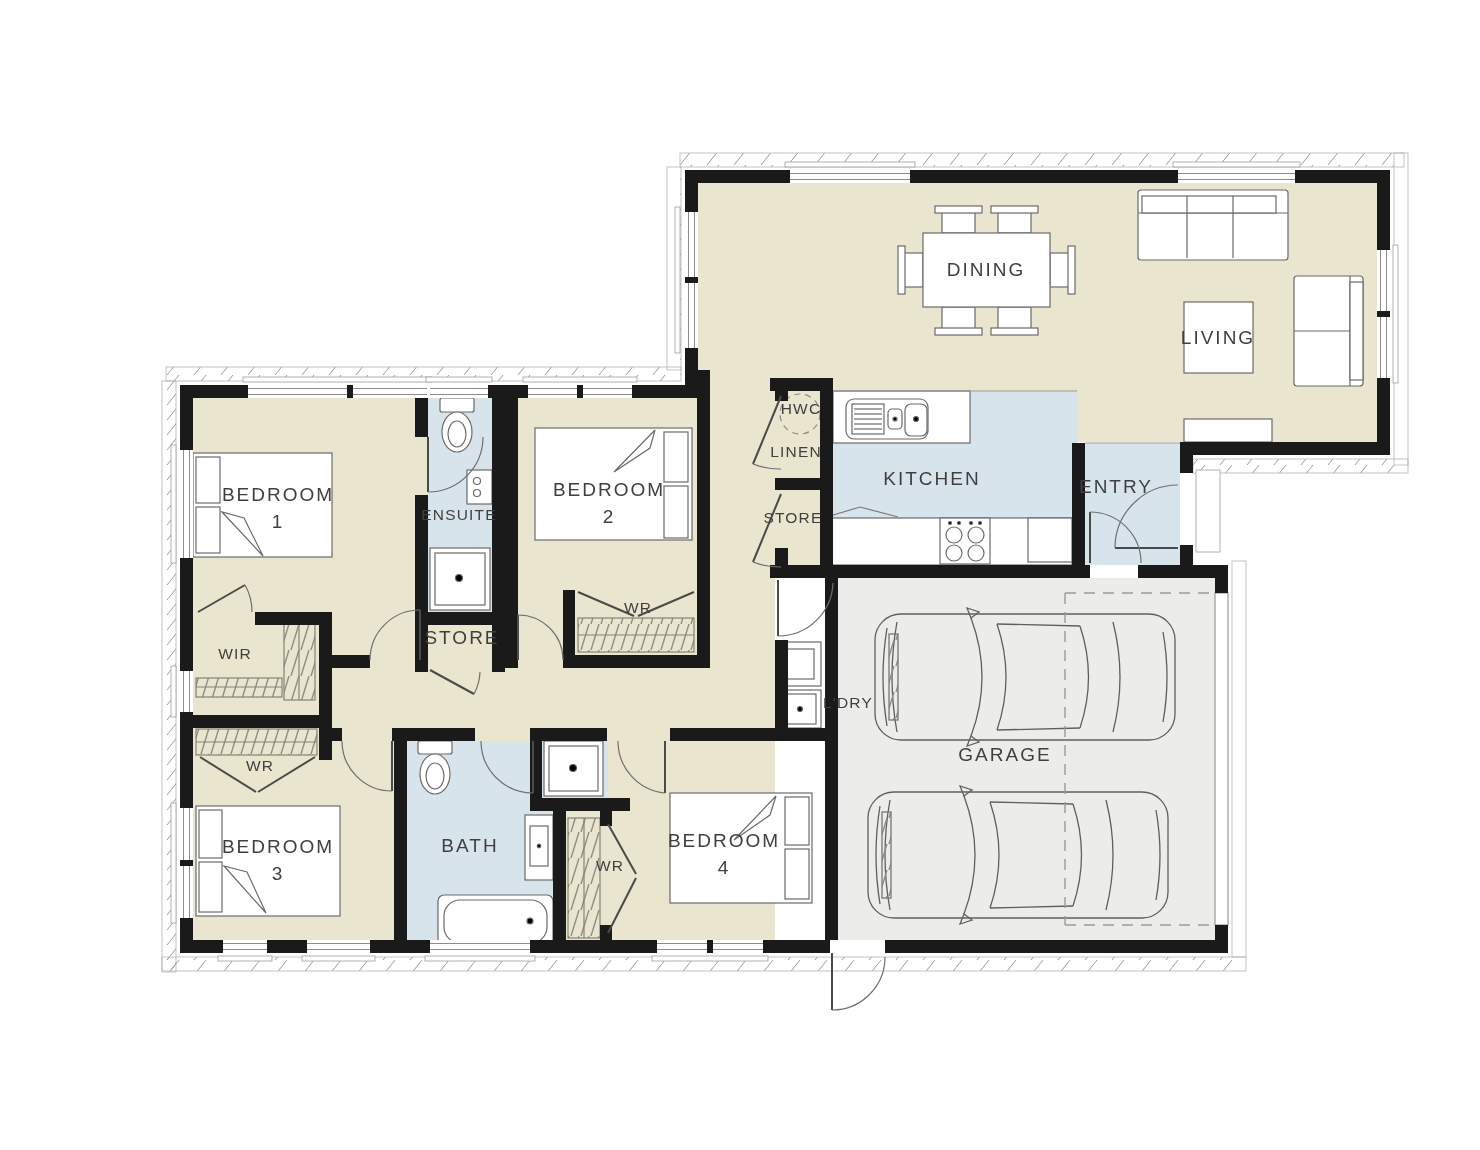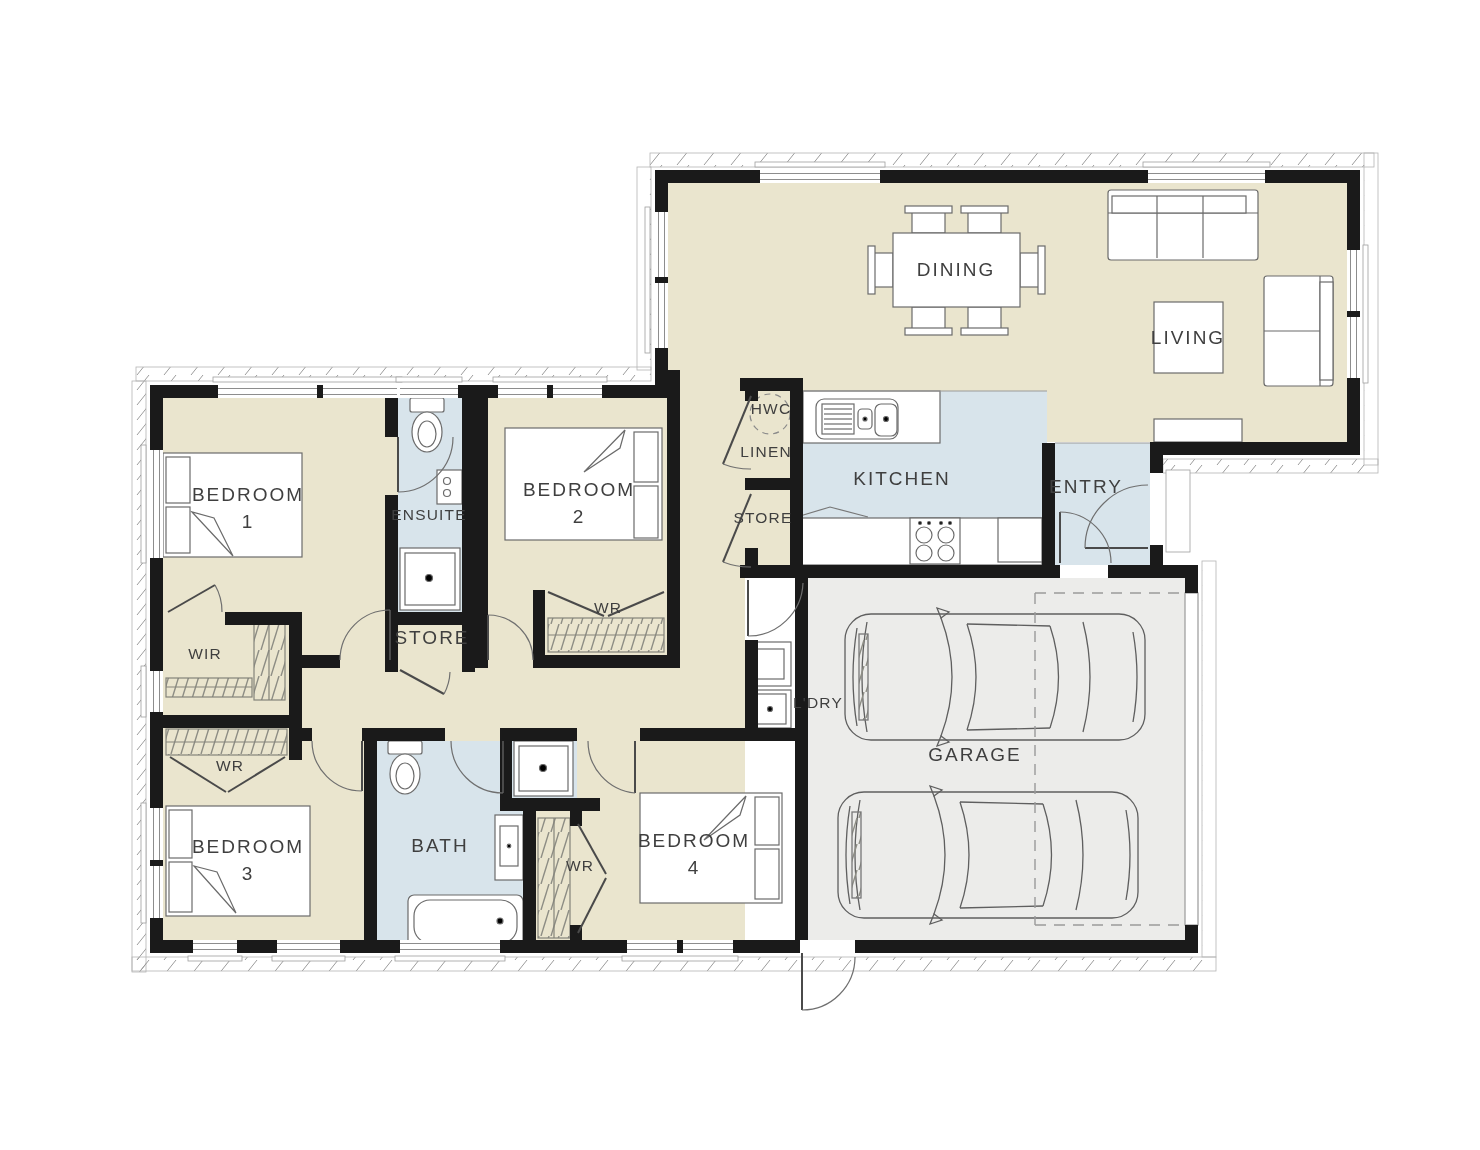--- a/index.html
+++ b/index.html
@@ -1,16 +1,16 @@
 <!DOCTYPE html>
 <html><head>
 <meta charset="utf-8">
 <style>
   html,body{margin:0;padding:0;background:#ffffff;}
-  .page{width:1372px;height:1150px;position:relative;background:#fff;}
+  .page{width:1372px;height:1150px;position:relative;background:#fff;padding-left:30px;}
   svg{display:block;}
   .lbl{font-family:"Liberation Sans","DejaVu Sans",sans-serif;font-size:19px;letter-spacing:2px;}
   .lbl-s{font-family:"Liberation Sans","DejaVu Sans",sans-serif;font-size:15.5px;letter-spacing:1.2px;}
   .arc{stroke:#6f6f6f;stroke-width:1.2;fill:none;}
   .leaf{stroke:#4a4a4a;stroke-width:2;fill:none;}
   .furn{fill:none;}
   .furnw{fill:#ffffff;}
   .winline{stroke:#8d8d8d;stroke-width:1;}
   .sill{fill:#ffffff;stroke:#9f9f9f;stroke-width:0.8;}
   .thin{stroke:#9a9a9a;stroke-width:1;fill:none;}

